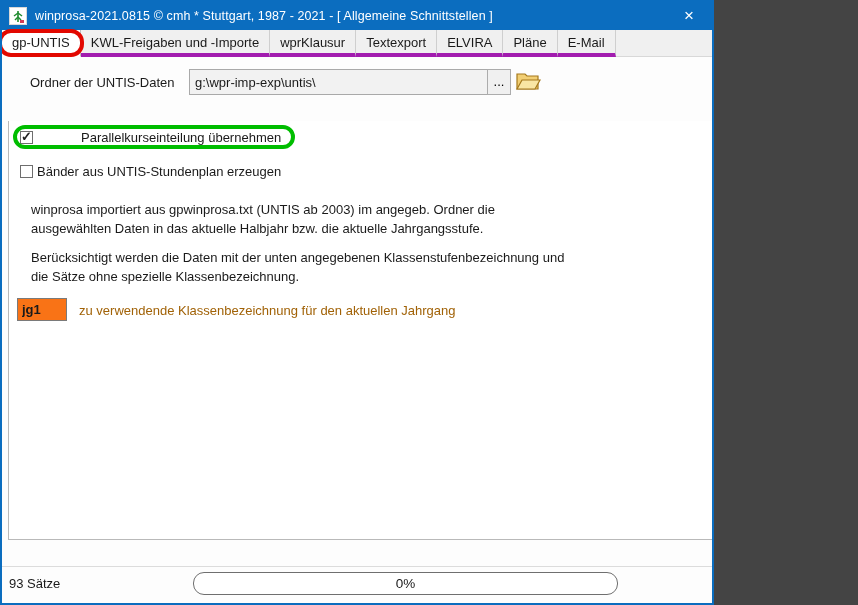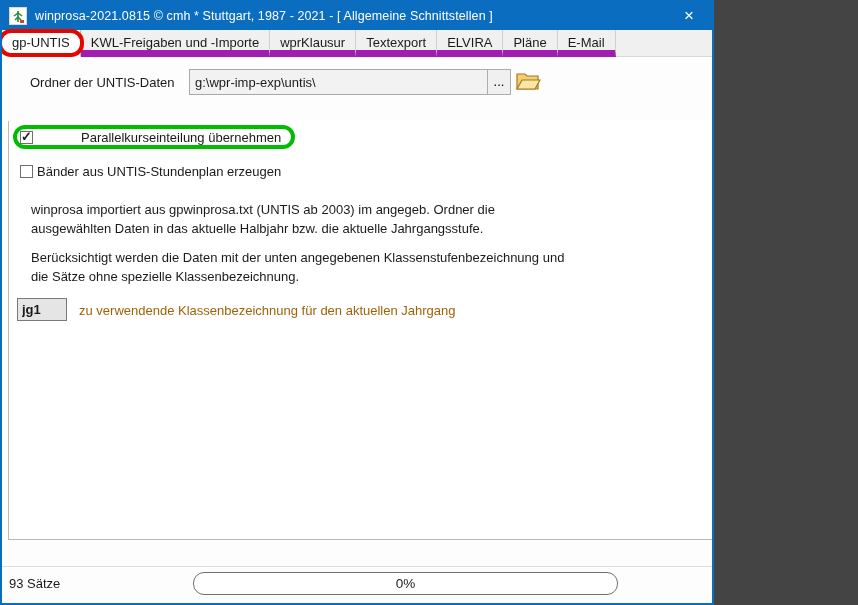--- a/index.html
+++ b/index.html
@@ -12,21 +12,21 @@
   .window::after{content:"";position:absolute;inset:0;box-shadow:inset 0 0 0 2px #0b6dbf;pointer-events:none;z-index:60;}
 
   
   .titlebar{position:absolute;left:2px;top:2px;right:2px;height:28px;background:#0b6dbf;display:flex;align-items:center;color:#fff;}
   .titlebar .app-icon{width:18px;height:18px;margin-left:7px;background:#fff;border:1px solid #d8d8d8;display:flex;align-items:center;justify-content:center;}
   .titlebar .title-text{margin-left:8px;font-size:12.5px;letter-spacing:.1px;white-space:nowrap;}
   .titlebar .close-btn{margin-left:auto;width:46px;height:28px;display:flex;align-items:center;justify-content:center;font-size:17px;color:#fff;cursor:default;}
 
   
   .main-tabs{position:absolute;left:2px;top:30px;right:2px;height:27px;display:flex;background:#f0f0f0;}
-  .main-tab{height:27px;line-height:26px;padding:0 10px;border-right:1px solid #cfcfcf;border-bottom:7px solid #a21caf;background:#f0f0f0;white-space:nowrap;cursor:default;}
+  .main-tab{height:27px;line-height:26px;padding:0 10px;border-right:1px solid #cfcfcf;border-bottom:4px solid #a21caf;background:#f0f0f0;white-space:nowrap;cursor:default;}
   .main-tab.selected{position:relative;background:#fff;border-bottom:1px solid #fff;border-right:1px solid #bdbdbd;}
   .main-tabs .spacer{flex:1;border-bottom:1px solid #d8d8d8;}
 
   
   .folder-label{position:absolute;left:30px;top:75px;}
   .path-input{position:absolute;left:163px;top:69px;width:320px;height:26px;background:#f2f2f2;border:1px solid #a9a9a9;font-family:"Liberation Sans",sans-serif;font-size:13px;color:#1a1a1a;padding:0 5px;margin-left:26px;}
   .browse-btn{position:absolute;left:487px;top:69px;width:24px;height:26px;background:#f0f0f0;border:1px solid #acacac;font-size:13px;line-height:10px;text-align:center;padding:0;cursor:default;}
   .folder-btn{position:absolute;left:514px;top:69px;width:28px;height:26px;background:transparent;border:none;padding:0;cursor:default;}
   .info-btn{position:absolute;left:814px;top:65px;width:27px;height:27px;border:1px solid #98a0a8;border-radius:4px;
     background:linear-gradient(155deg,#e8897b 0%,#cf2330 42%,#9e0c1a 100%);
@@ -49,21 +49,21 @@
   
   .ring-red::after{content:"";position:absolute;inset:-1px -4px;border:4px solid #e20800;border-radius:13px;pointer-events:none;z-index:55;}
   .ring-green::after{content:"";position:absolute;inset:-2px 0;border:4px solid #00bd00;border-radius:12px;pointer-events:none;z-index:55;}
 
   
   .desc{position:absolute;left:22px;width:535px;line-height:19px;}
   .desc.p1{top:66px;}
   .desc.p2{top:114px;}
 
   
-  .class-input{position:absolute;left:8px;top:177px;width:50px;height:23px;border:1px solid #7a7a7a;background:#e5e5e5;font-family:"Liberation Sans",sans-serif;font-size:13px;font-weight:bold;padding:8px 4px;color:#1a1a1a;}
+  .class-input{position:absolute;left:8px;top:177px;width:50px;height:23px;border:1px solid #7a7a7a;background:#f97316;font-family:"Liberation Sans",sans-serif;font-size:13px;font-weight:bold;padding:8px 4px;color:#1a1a1a;}
   .class-label{position:absolute;left:70px;top:182px;color:#a16207;}
 
   
   .btn{background:#f0f0f0;border:3px solid #0f766e;font-family:"Liberation Sans",sans-serif;font-size:13px;color:#8b5cf6;cursor:default;}
   .start-btn{position:absolute;left:748px;top:533px;width:100px;height:27px;display:flex;align-items:center;justify-content:center;gap:9px;}
   .close-action-btn{position:absolute;left:748px;top:571px;width:100px;height:26px;}
   .status-divider{position:absolute;left:2px;top:566px;width:854px;height:1px;background:#dcdcdc;}
   .records-text{position:absolute;left:9px;top:576px;}
   .progress{position:absolute;left:193px;top:572px;width:425px;height:23px;border:1px solid #6f6f6f;border-radius:11px;background:#fff;display:flex;align-items:center;justify-content:center;font-size:13.5px;}
 </style>

